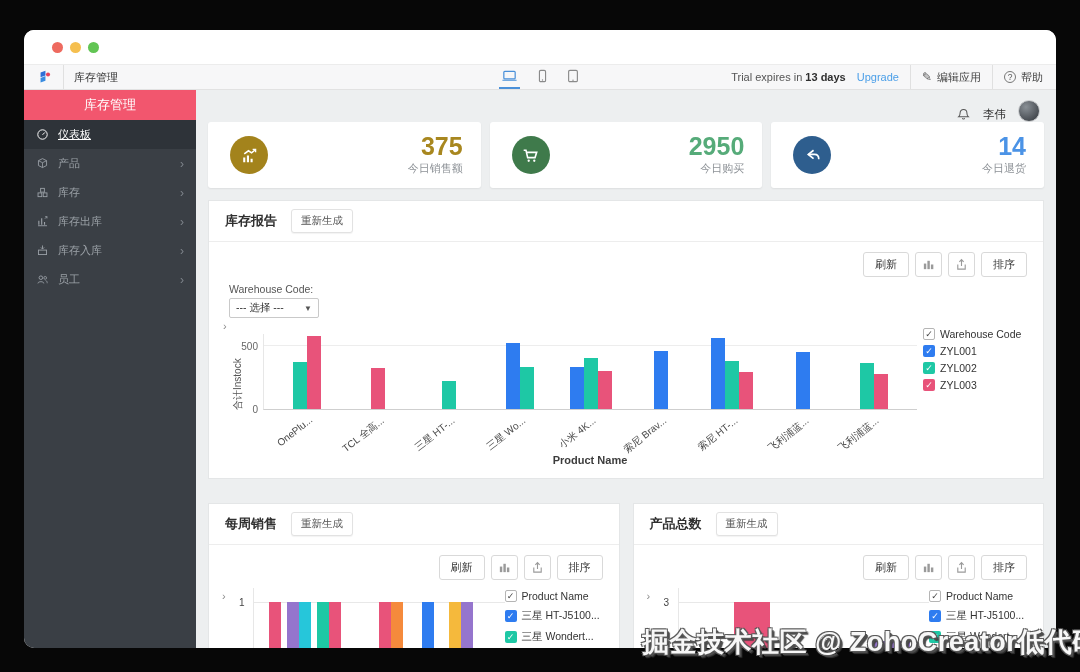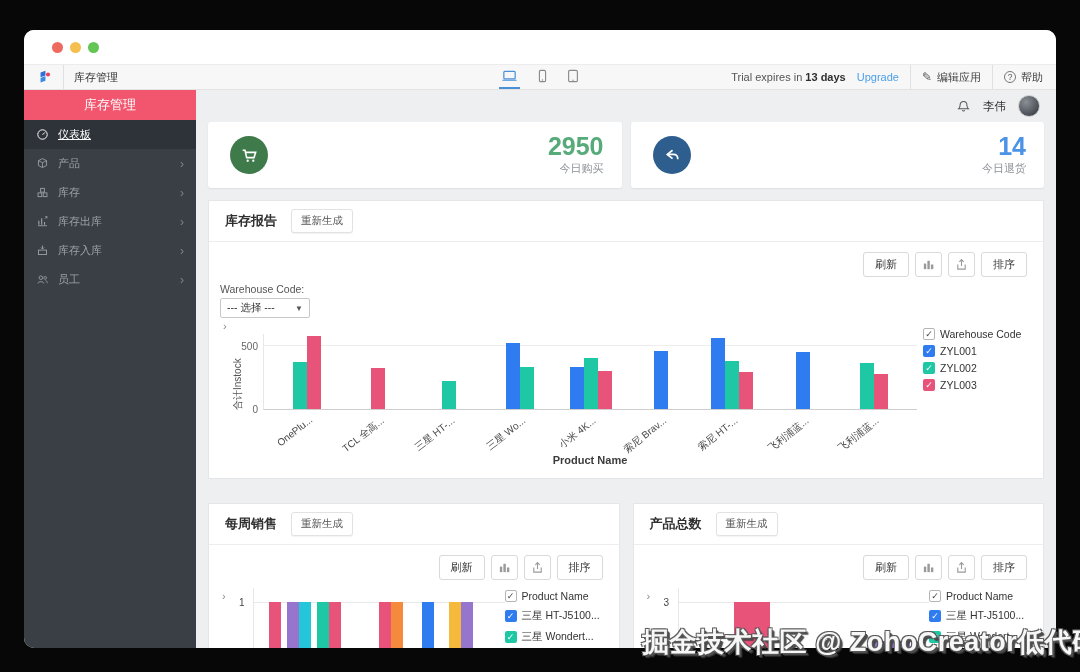--- a/index.html
+++ b/index.html
@@ -35,21 +35,21 @@
   .sidebar{width:172px;background:#3a3f45;flex-shrink:0;display:flex;flex-direction:column;}
   .side-header{height:30px;background:#f2566e;color:#fff;font-size:13px;display:flex;align-items:center;
                justify-content:center;flex-shrink:0;cursor:pointer;}
   .nav-item{height:29px;display:flex;align-items:center;padding:0 12px;gap:9px;color:#9ba1a7;font-size:11px;cursor:pointer;}
   .nav-item.active{background:#2e3339;color:#fff;text-decoration:underline;}
   .nav-ico{display:flex;align-items:center;}
   .nav-ico svg{width:13px;height:13px;}
   .chev{margin-left:auto;font-size:12px;color:#7d838a;line-height:1;}
   .main{flex:1;background:#edeff0;position:relative;padding:0 12px;overflow:hidden;}
   
-  .userbar{height:32px;display:flex;align-items:center;justify-content:flex-end;gap:12px;padding-right:4px;}
+  .userbar{height:32px;display:flex;align-items:flex-end;justify-content:flex-end;gap:12px;padding-right:4px;}
   .bell{display:flex;align-items:center;cursor:pointer;}
   .username{font-size:11.5px;color:#333;}
   .avatar{width:22px;height:22px;border-radius:50%;background:radial-gradient(circle at 35% 30%,#8a9096,#2e3238);
           border:1px solid #caccce;cursor:pointer;}
   
   .cards{display:flex;gap:9px;}
   .card{flex:1;background:#fff;border-radius:3px;box-shadow:0 1px 2px rgba(0,0,0,.07);height:66px;
         display:flex;align-items:center;padding:0 18px 0 22px;}
   .card-icon{width:38px;height:38px;border-radius:50%;display:flex;align-items:center;justify-content:center;flex-shrink:0;}
   .card-icon svg{width:21px;height:21px;}
@@ -59,21 +59,21 @@
   
   .panel{background:#fff;border:1px solid #e4e6e7;margin-top:12px;}
   .panel-header{display:flex;align-items:center;gap:14px;padding:8px 16px;border-bottom:1px solid #ededed;}
   .panel-title{font-size:13px;font-weight:bold;color:#2f2f2f;}
   .regen-btn{font-size:10.5px;color:#555;border:1px solid #e2e2e2;background:#fff;padding:4px 9px;border-radius:3px;
              box-shadow:0 1px 1px rgba(0,0,0,.05);cursor:pointer;}
   .panel-toolbar{display:flex;justify-content:flex-end;gap:6px;padding:10px 16px 2px;}
   .tbtn{font-size:11px;color:#333;border:1px solid #d9d9d9;background:#fff;border-radius:3px;padding:4px 11px;
         cursor:pointer;display:flex;align-items:center;}
   .tbtn-icon{width:27px;justify-content:center;padding:4px 0;}
-  .filter{padding:4px 11px 0;}
+  .filter{padding:4px 20px 0;}
   .filter-label{font-size:10.5px;color:#555;}
   .select{margin-top:3px;width:90px;border:1px solid #c9c9c9;border-radius:2px;font-size:10.5px;color:#333;
           padding:2px 6px;display:flex;align-items:center;justify-content:space-between;background:#fff;cursor:pointer;}
   .caret{font-size:8px;color:#555;}
   
   .chart-row{display:flex;padding:2px 6px 6px 6px;}
   .mainchart{flex:1;position:relative;height:152px;}
   .expand{position:absolute;color:#8a8a8a;font-size:11px;}
   .ylab{position:absolute;transform:rotate(-90deg);transform-origin:0 0;font-size:10px;color:#555;white-space:nowrap;}
   .plot{position:absolute;left:48px;right:6px;top:14px;height:76px;border-bottom:1px solid #cfcfcf;border-left:1px solid #e7e7e7;}
@@ -245,20 +245,33 @@
             <svg width="15" height="15" viewBox="0 0 16 16">
                 <path d="M8 2.6 a3.6 3.6 0 0 1 3.6 3.6 c0 3 .9 3.6 1.5 4.1 H2.9 c.6-.5 1.5-1.1 1.5-4.1 A3.6 3.6 0 0 1 8 2.6z" fill="none" stroke="#555" stroke-width="1.1"></path>
                 <path d="M6.7 12 a1.4 1.4 0 0 0 2.6 0" fill="none" stroke="#555" stroke-width="1.1"></path>
               </svg>
           </span>
           <span class="username">李伟</span>
           <span class="avatar"></span>
         </div>
 
         <div class="cards">
+          <div class="card">
+            <span class="card-icon" style="background: rgb(163, 131, 28);">
+              <svg viewBox="0 0 20 20">
+                  <path d="M5 16.5 V12 M8.5 16.5 V10 M12 16.5 V13" stroke="#fff" stroke-width="2" fill="none"></path>
+                  <path d="M5 8.5 L9 5.5 L12 7.5 L15.5 4.5" fill="none" stroke="#fff" stroke-width="1.5"></path>
+                  <path d="M13 4.2 h2.8 v2.8" fill="none" stroke="#fff" stroke-width="1.3"></path>
+                </svg>
+            </span>
+            <span class="card-right">
+              <div class="card-value" style="color: rgb(168, 135, 31);">375</div>
+              <div class="card-label">今日销售额</div>
+            </span>
+          </div>
           <div class="card">
             <span class="card-icon" style="background: rgb(63, 122, 75);">
               <svg viewBox="0 0 20 20">
                   <path d="M3.5 5 h2.2 l1.6 7 h7 l1.6-5 H6.2" fill="none" stroke="#fff" stroke-width="1.5"></path>
                   <circle cx="8.3" cy="15" r="1.1" fill="#fff"></circle>
                   <circle cx="13.6" cy="15" r="1.1" fill="#fff"></circle>
                 </svg>
             </span>
             <span class="card-right">
               <div class="card-value" style="color: rgb(86, 171, 121);">2950</div>

